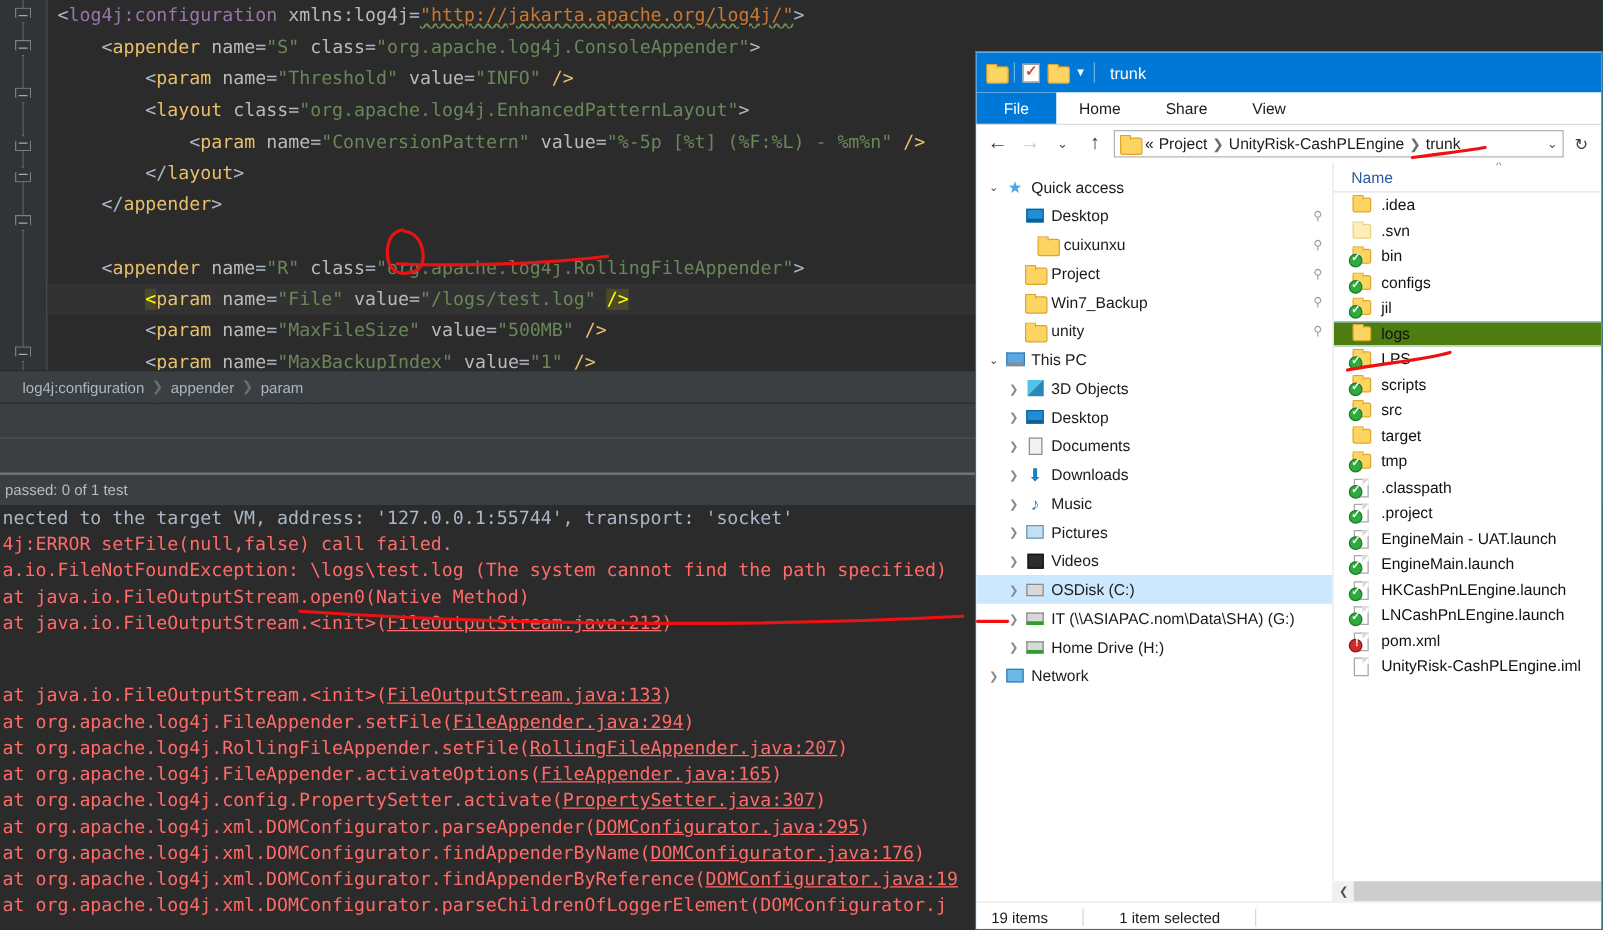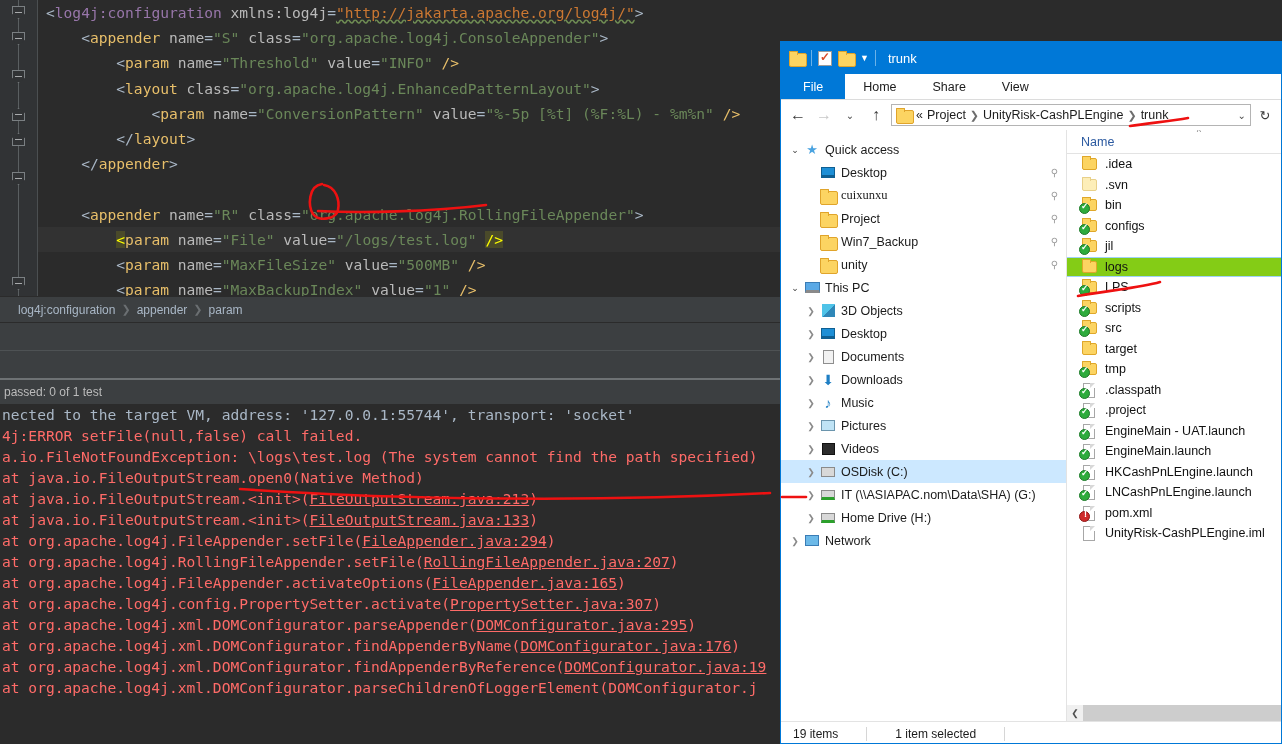--- a/index.html
+++ b/index.html
@@ -145,21 +145,21 @@
   .navrow .nlabel { margin-left:4px; }
   .navrow .pin { margin-left:auto; color:#9a9a9a; font-size:11px; transform:rotate(45deg); }
 
   .filelist { flex:1; background:#fff; overflow:hidden; position:relative; }
   .col-header {
     height:24px; border-bottom:1px solid #e3e3e3; display:flex; align-items:center;
     font-size:12.5px; color:#2c5aa0; padding-left:14px; position:relative;
   }
   .col-header .sortmark { position:absolute; left:auto; right:80px; top:-3px; color:#7a7a7a; font-size:9px; }
   .frow { height:20.5px; display:flex; align-items:center; padding-left:14px; font-size:12.5px; color:#111; }
-  .frow.selected { background:#84cc16; border-top:1px solid #9fd3f7; border-bottom:1px solid #9fd3f7; }
+  .frow.selected { background:#4d7c0f; border-top:1px solid #9fd3f7; border-bottom:1px solid #9fd3f7; }
   .frow .ficon { width:18px; flex:0 0 18px; position:relative; height:16px; margin-right:6px;}
 
   .f-folder { position:absolute; left:1px; top:2px; width:15px; height:12px; background:#fcd462; border:1px solid #dfa72a; border-radius:0 2px 2px 2px;}
   .f-folder::before{ content:""; position:absolute; left:-1px; top:-3px; width:7px; height:3px; background:#fcd462; border:1px solid #dfa72a; border-bottom:none; border-radius:1px 1px 0 0;}
   .f-folder.pale { background:#fdeeb8; border-color:#e8d08a; }
   .f-folder.pale::before { background:#fdeeb8; border-color:#e8d08a; }
   .f-file { position:absolute; left:2px; top:1px; width:12px; height:15px; background:#fff; border:1px solid #a7a7a7; }
   .f-file::after { content:""; position:absolute; right:-1px; top:-1px; border-width:0 0 5px 5px; border-style:solid; border-color:transparent transparent #fff #d8d8d8;}
   .svn-ok {
     position:absolute; left:-2px; bottom:-1px; width:11px; height:11px; border-radius:50%;
@@ -224,21 +224,21 @@
     <div class="testbar">
       <span>passed: 0 of 1 test</span>
     </div>
 
     <div class="console" id="console-out">
         <div class="cl" style="color: rgb(169, 183, 198);">nected to the target VM, address: '127.0.0.1:55744', transport: 'socket'</div>
         <div class="cl" style="color: rgb(255, 107, 104);">4j:ERROR setFile(null,false) call failed.</div>
         <div class="cl" style="color: rgb(255, 107, 104);">a.io.FileNotFoundException: \logs\test.log (The system cannot find the path specified)</div>
         <div class="cl" style="color: rgb(255, 107, 104);">at java.io.FileOutputStream.open0(Native Method)</div>
         <div class="cl" style="color: rgb(255, 107, 104);"><span>at java.io.FileOutputStream.&lt;init&gt;(</span><span class="lnk">FileOutputStream.java:213</span><span>)</span></div>
-        <div class="cl" style="color: rgb(255, 107, 104);"><span>at java.io.FileOutputStream.&lt;init&gt;(</span><span class="lnk">FileOutputStream.java:133</span><span>)</span></div>
+        <div class="cl" style="color: rgb(255, 107, 104); margin-top: 37px;"><span>at java.io.FileOutputStream.&lt;init&gt;(</span><span class="lnk">FileOutputStream.java:133</span><span>)</span></div>
         <div class="cl" style="color: rgb(255, 107, 104);"><span>at org.apache.log4j.FileAppender.setFile(</span><span class="lnk">FileAppender.java:294</span><span>)</span></div>
         <div class="cl" style="color: rgb(255, 107, 104);"><span>at org.apache.log4j.RollingFileAppender.setFile(</span><span class="lnk">RollingFileAppender.java:207</span><span>)</span></div>
         <div class="cl" style="color: rgb(255, 107, 104);"><span>at org.apache.log4j.FileAppender.activateOptions(</span><span class="lnk">FileAppender.java:165</span><span>)</span></div>
         <div class="cl" style="color: rgb(255, 107, 104);"><span>at org.apache.log4j.config.PropertySetter.activate(</span><span class="lnk">PropertySetter.java:307</span><span>)</span></div>
         <div class="cl" style="color: rgb(255, 107, 104);"><span>at org.apache.log4j.xml.DOMConfigurator.parseAppender(</span><span class="lnk">DOMConfigurator.java:295</span><span>)</span></div>
         <div class="cl" style="color: rgb(255, 107, 104);"><span>at org.apache.log4j.xml.DOMConfigurator.findAppenderByName(</span><span class="lnk">DOMConfigurator.java:176</span><span>)</span></div>
         <div class="cl" style="color: rgb(255, 107, 104);"><span>at org.apache.log4j.xml.DOMConfigurator.findAppenderByReference(</span><span class="lnk">DOMConfigurator.java:19</span><span></span></div>
         <div class="cl" style="color: rgb(255, 107, 104);">at org.apache.log4j.xml.DOMConfigurator.parseChildrenOfLoggerElement(DOMConfigurator.j</div>
       </div>
   </div>
@@ -290,21 +290,21 @@
             <span class="nlabel">Quick access</span>
           </div>
           <div class="navrow" style="padding-left: 22px;">
             <span class="exp"></span>
             <span class="nicon">
               <span style="width: 14px; height: 11px; background: rgb(30, 143, 214); border-width: 1px 1px 3px; border-style: solid; border-color: rgb(15, 95, 146); border-image: initial;"></span>
             </span>
             <span class="nlabel">Desktop</span>
             <span class="pin" style="margin-left: auto; color: rgb(154, 154, 154); font-size: 10px; transform: none;">⚲</span>
           </div>
-          <div class="navrow" style="padding-left: 22px; font-family: Liberation Serif, serif;">
+          <div class="navrow" style="padding-left: 32px;">
             <span class="exp"></span>
             <span class="nicon">
               <span class="icon-folder" style="display: inline-block;"></span>
             </span>
             <span class="nlabel">cuixunxu</span>
             <span class="pin" style="margin-left: auto; color: rgb(154, 154, 154); font-size: 10px; transform: none;">⚲</span>
           </div>
           <div class="navrow" style="padding-left: 22px;">
             <span class="exp"></span>
             <span class="nicon">

